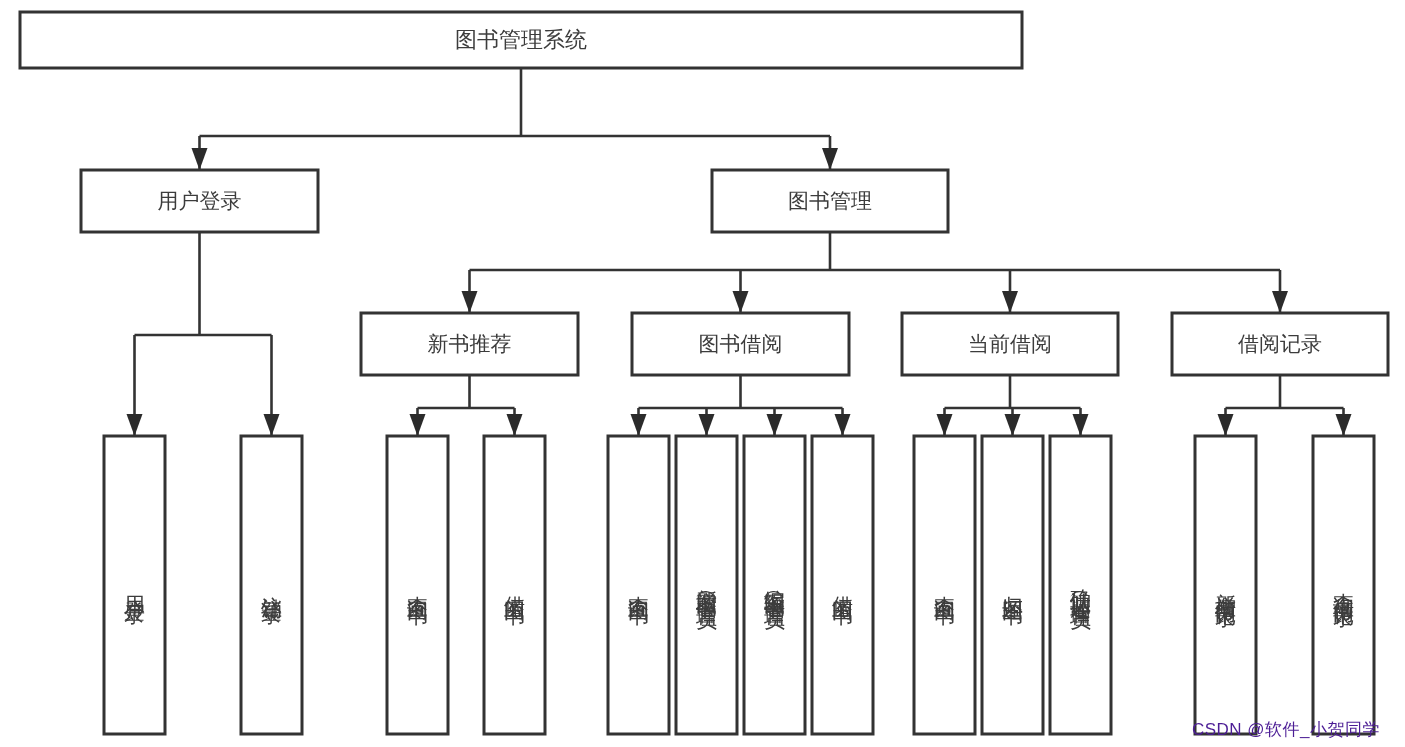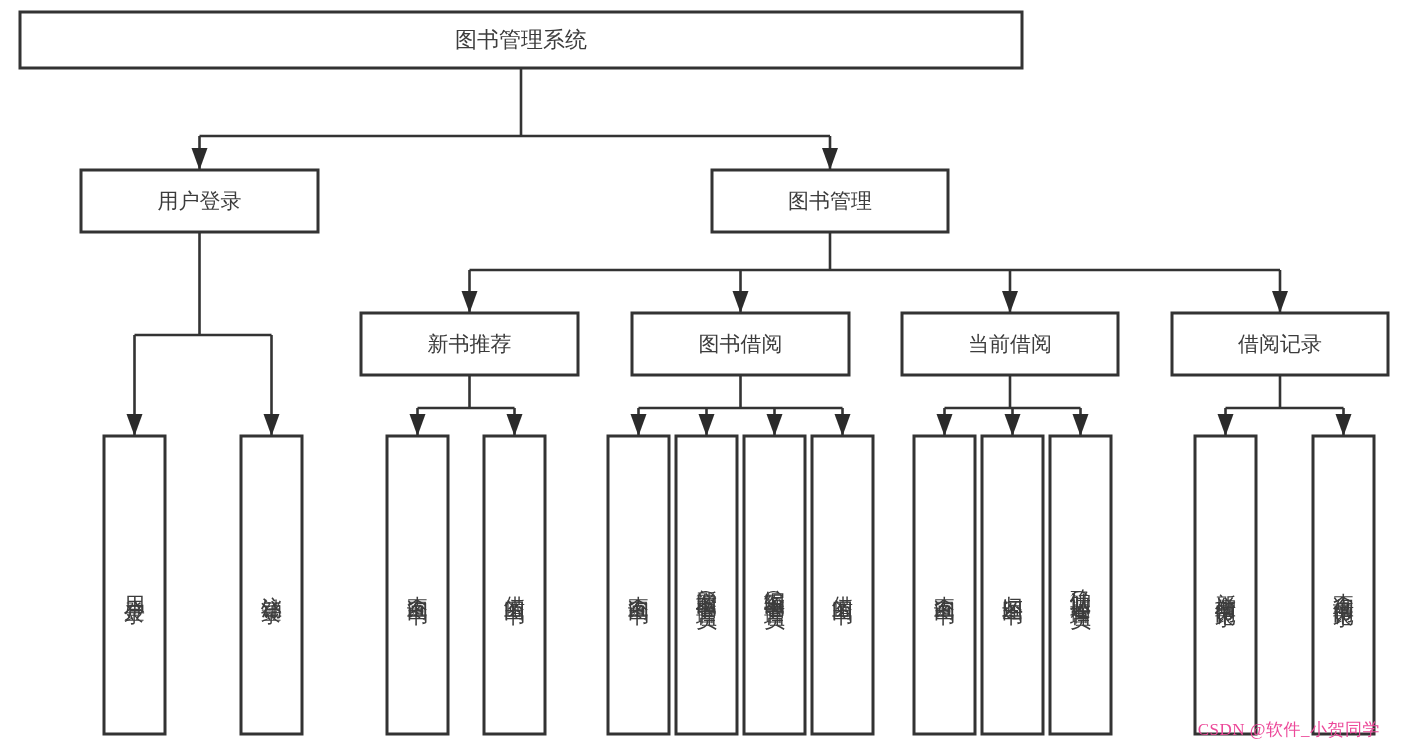--- a/index.html
+++ b/index.html
@@ -65,23 +65,23 @@
     align-items: center;
     justify-content: center;
     white-space: nowrap;
     pointer-events: none;
     user-select: none;
   }
   .watermark {
     position: absolute;
     right: 8px;
     bottom: 6px;
-    font-family: Liberation Serif, serif;
+    font-family: Liberation Sans, sans-serif;
     font-size: 17px;
-    color: #ec4899;
+    color: #4c1d95;
     letter-spacing: 0.5px;
     user-select: none;
   }
 </style>
 </head>
 <body>
 
 <div id="diagram-root">
   <svg class="diagram" viewBox="0 0 1405 747">
     <defs></defs>

